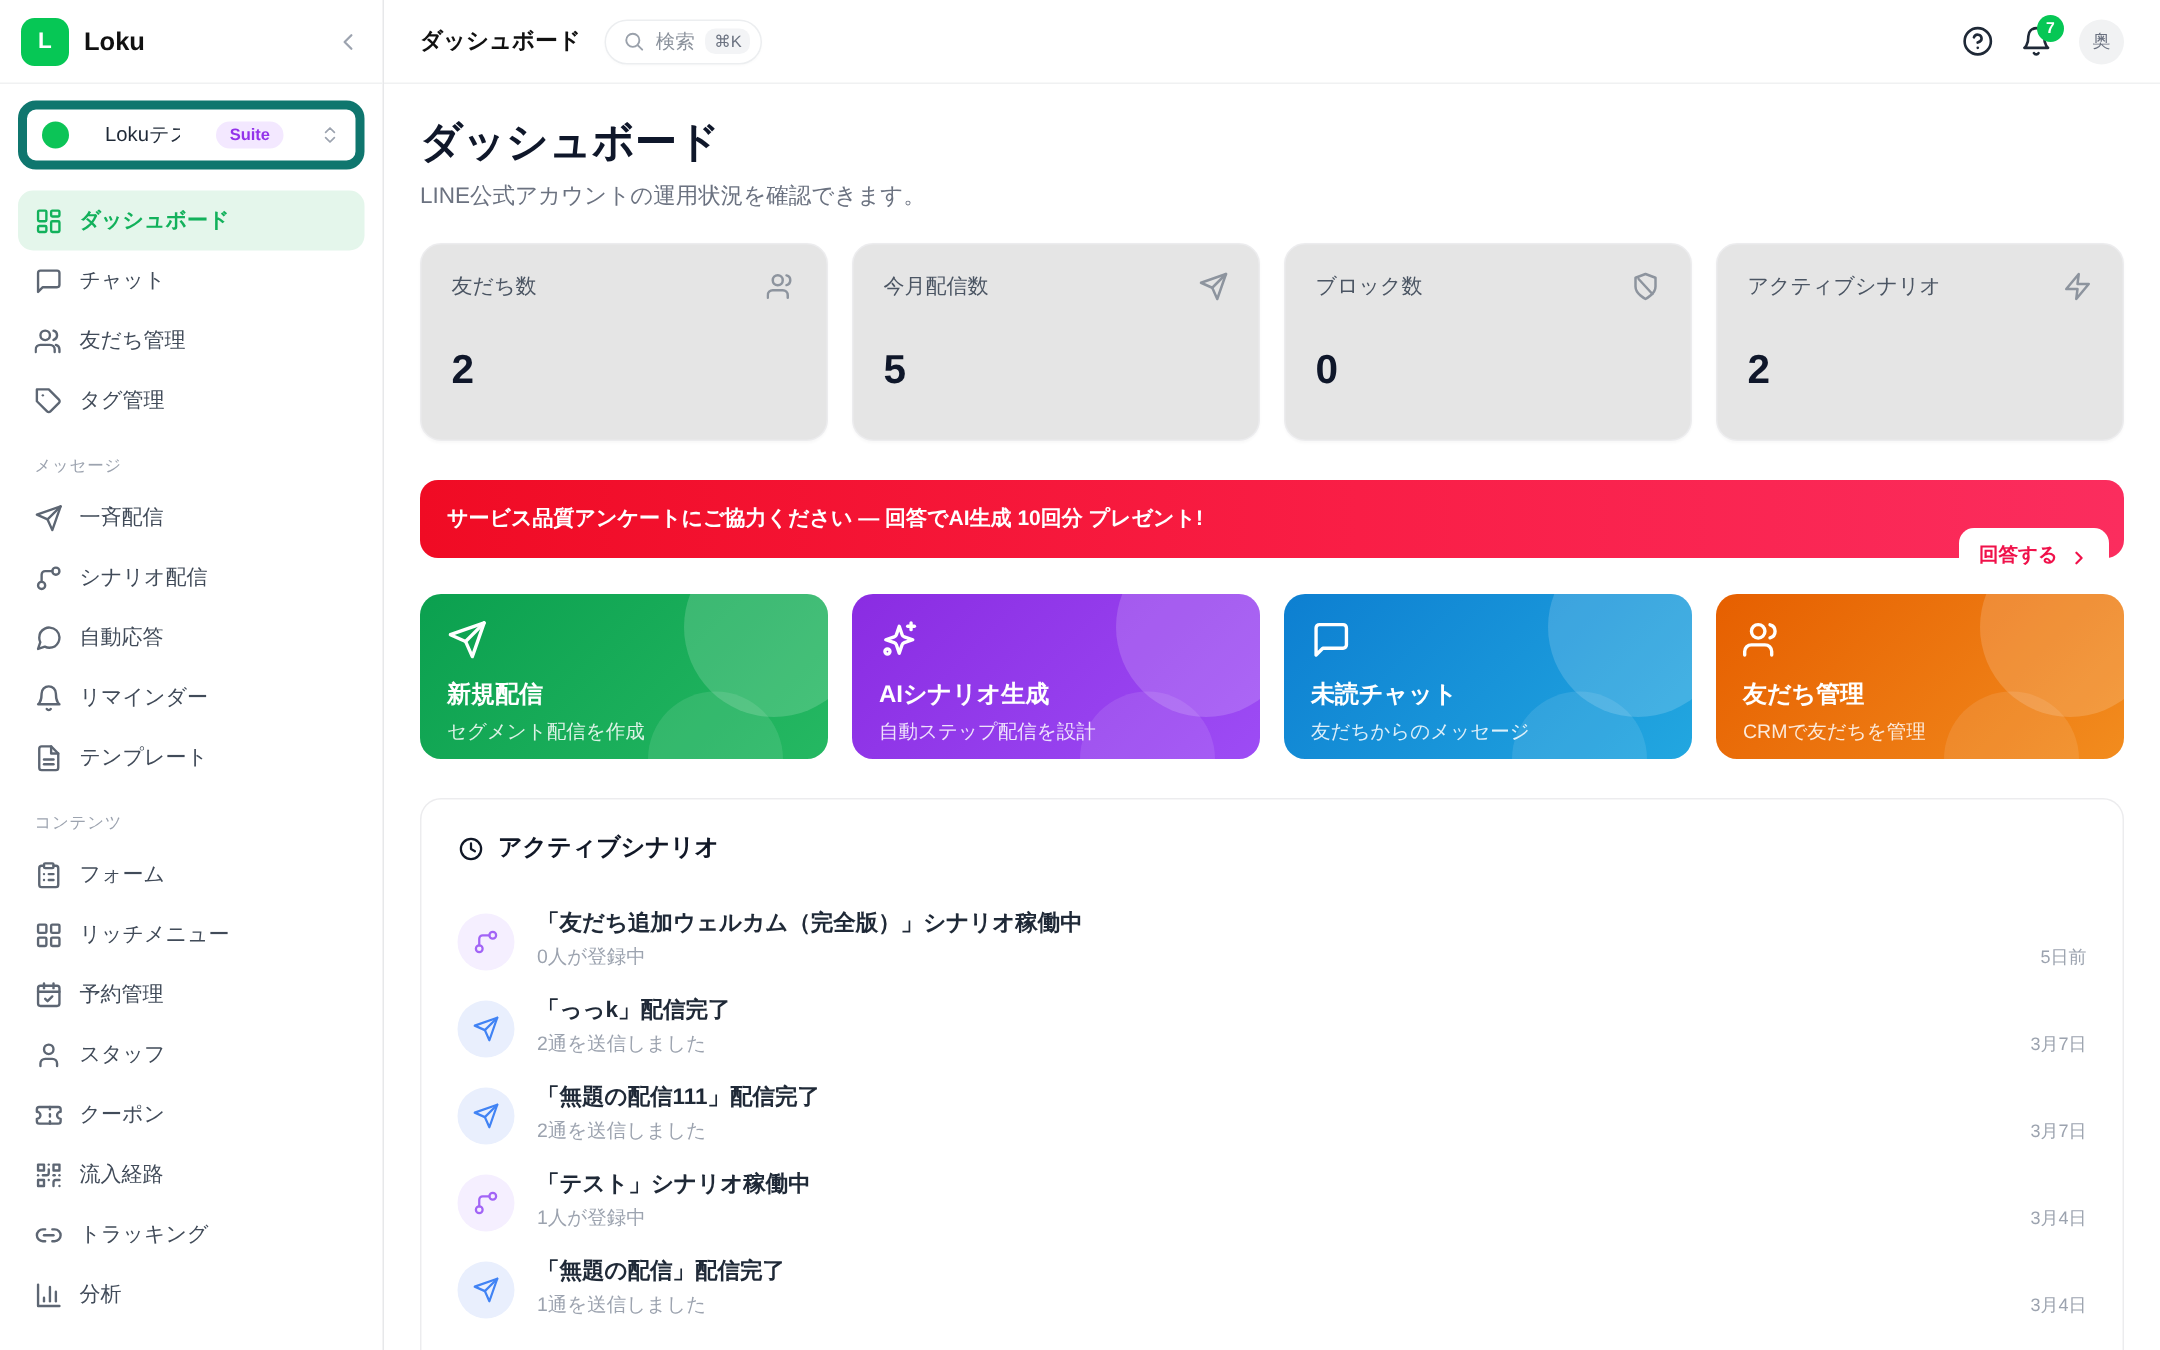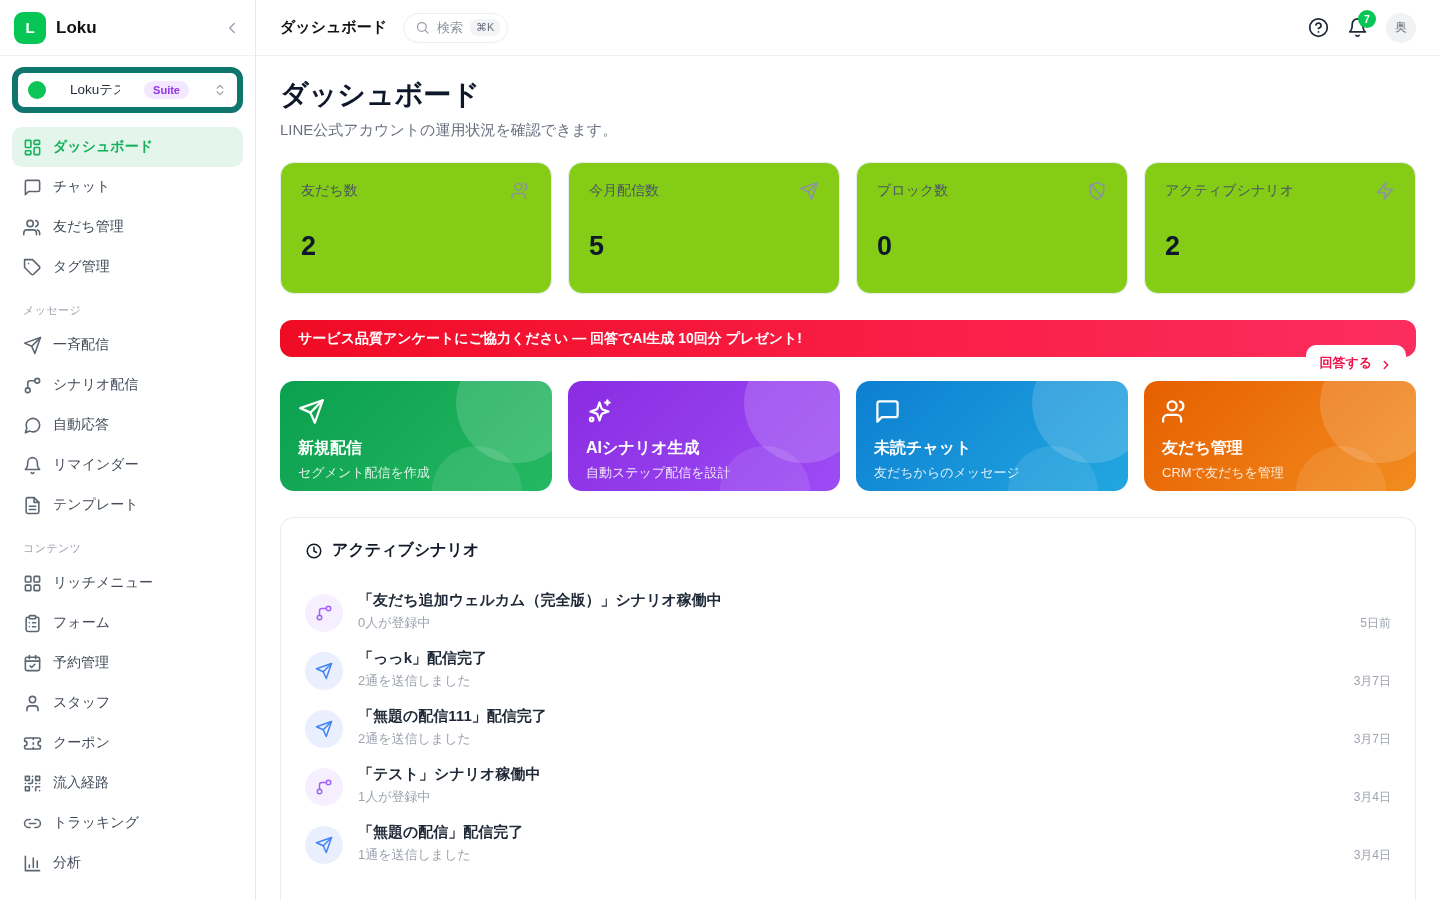--- a/index.html
+++ b/index.html
@@ -38,27 +38,27 @@
   .icon-btn { display:flex; color:#1f2937; cursor:pointer; position:relative; }
   .bell-badge { position:absolute; top:-7px; right:-8px; background:#06c755; color:#fff; min-width:18px; height:18px; border-radius:999px; font-size:10.5px; font-weight:700; display:flex; align-items:center; justify-content:center; padding:0 4px; }
   .avatar { width:30px; height:30px; border-radius:50%; background:#f1f2f3; color:#6b7280; font-size:12px; display:flex; align-items:center; justify-content:center; cursor:pointer; }
 
   
   .content { flex:1; padding:20px 24px 0; overflow:hidden; }
   .page-title { font-size:28px; font-weight:700; color:#0f172a; }
   .page-sub { font-size:15px; color:#6b7280; margin-top:7px; }
 
   .stats { display:grid; grid-template-columns:repeat(4,1fr); gap:16px; margin-top:22px; }
-  .stat-card { border:1px solid #ececee; border-radius:14px; background:#84cc16; height:132px; padding:18px 20px; box-shadow:0 1px 2px rgba(0,0,0,.03); }
+  .stat-card { border:1px solid #ececee; border-radius:14px; background:#e5e5e5; height:132px; padding:18px 20px; box-shadow:0 1px 2px rgba(0,0,0,.03); }
   .stat-top { display:flex; align-items:center; justify-content:space-between; color:#4b5563; }
   .stat-label { font-size:14px; }
   .stat-ic { color:#8d949e; display:flex; }
   .stat-value { font-size:27px; font-weight:700; color:#0f172a; margin-top:30px; }
 
-  .banner { margin-top:26px; height:37px; border-radius:12px; display:flex; align-items:center; padding:0 10px 0 18px; background:linear-gradient(90deg,#f00b24 0%,#f91e46 55%,#fb2d5e 100%); color:#fff; }
+  .banner { margin-top:26px; height:52px; border-radius:12px; display:flex; align-items:center; padding:0 10px 0 18px; background:linear-gradient(90deg,#f00b24 0%,#f91e46 55%,#fb2d5e 100%); color:#fff; }
   .banner-text { font-size:14px; font-weight:600; flex:1; }
   .banner-text b { font-weight:800; }
   .banner-btn { background:#fff; color:#f0114a; font-size:13px; font-weight:700; border:none; border-radius:10px; padding:9px 13px; display:flex; align-items:flex-end; gap:7px; cursor:pointer;margin-top:48px; }
   .banner-btn .ic { display:flex; color:#f0114a; }
 
   .qa-grid { display:grid; grid-template-columns:repeat(4,1fr); gap:16px; margin-top:24px; }
   .qa-card { position:relative; height:110px; border-radius:14px; padding:17px 18px; color:#fff; overflow:hidden; cursor:pointer; }
   .qa-card .deco1 { position:absolute; width:120px; height:120px; border-radius:50%; background:rgba(255,255,255,.16); top:-38px; right:-24px; }
   .qa-card .deco2 { position:absolute; width:90px; height:90px; border-radius:50%; background:rgba(255,255,255,.10); bottom:-45px; right:30px; }
   .qa-green  { background:linear-gradient(135deg,#0ba04f 0%,#22b returns 100%); background:linear-gradient(135deg,#0ba04f 0%,#25b862 100%); }
@@ -203,40 +203,40 @@
             </svg>
           </span>
         <span>テンプレート</span>
       </div>
 
       <div class="nav-section">コンテンツ</div>
 
       <div class="nav-item">
         <span class="ic">
             <svg width="19" height="19" viewBox="0 0 24 24" fill="none" stroke="currentColor" stroke-width="2" stroke-linecap="round" stroke-linejoin="round">
-              <rect x="3" y="3" width="7" height="7" rx="1"></rect>
-              <rect x="14" y="3" width="7" height="7" rx="1"></rect>
-              <rect x="14" y="14" width="7" height="7" rx="1"></rect>
-              <rect x="3" y="14" width="7" height="7" rx="1"></rect>
-            </svg>
-          </span>
-        <span>リッチメニュー</span>
-      </div>
-      <div class="nav-item">
-        <span class="ic">
-            <svg width="19" height="19" viewBox="0 0 24 24" fill="none" stroke="currentColor" stroke-width="2" stroke-linecap="round" stroke-linejoin="round">
               <rect x="8" y="2" width="8" height="4" rx="1"></rect>
               <path d="M16 4h2a2 2 0 0 1 2 2v14a2 2 0 0 1-2 2H6a2 2 0 0 1-2-2V6a2 2 0 0 1 2-2h2"></path>
               <path d="M12 11h4"></path>
               <path d="M12 16h4"></path>
               <path d="M8 11h.01"></path>
               <path d="M8 16h.01"></path>
             </svg>
           </span>
         <span>フォーム</span>
+      </div>
+      <div class="nav-item">
+        <span class="ic">
+            <svg width="19" height="19" viewBox="0 0 24 24" fill="none" stroke="currentColor" stroke-width="2" stroke-linecap="round" stroke-linejoin="round">
+              <rect x="3" y="3" width="7" height="7" rx="1"></rect>
+              <rect x="14" y="3" width="7" height="7" rx="1"></rect>
+              <rect x="14" y="14" width="7" height="7" rx="1"></rect>
+              <rect x="3" y="14" width="7" height="7" rx="1"></rect>
+            </svg>
+          </span>
+        <span>リッチメニュー</span>
       </div>
       <div class="nav-item">
         <span class="ic">
             <svg width="19" height="19" viewBox="0 0 24 24" fill="none" stroke="currentColor" stroke-width="2" stroke-linecap="round" stroke-linejoin="round">
               <rect x="3" y="4" width="18" height="17" rx="2"></rect>
               <line x1="16" y1="2" x2="16" y2="6"></line>
               <line x1="8" y1="2" x2="8" y2="6"></line>
               <line x1="3" y1="9" x2="21" y2="9"></line>
               <path d="m9 15 2 2 4-4"></path>
             </svg>

